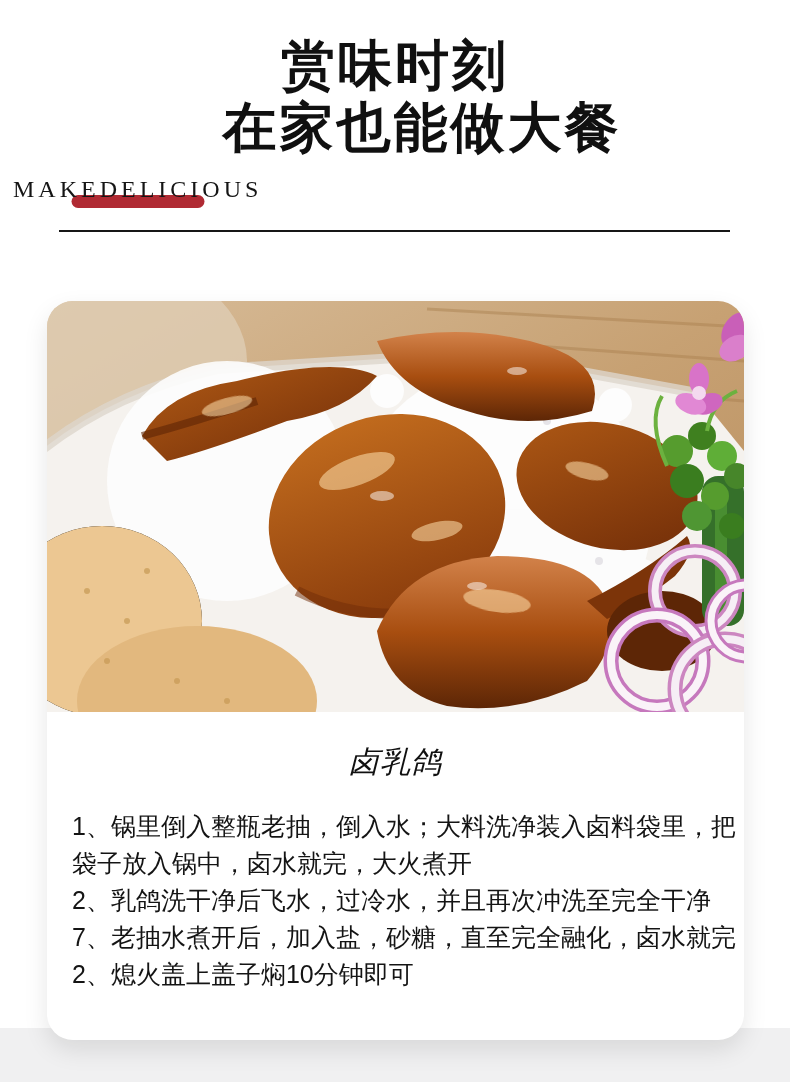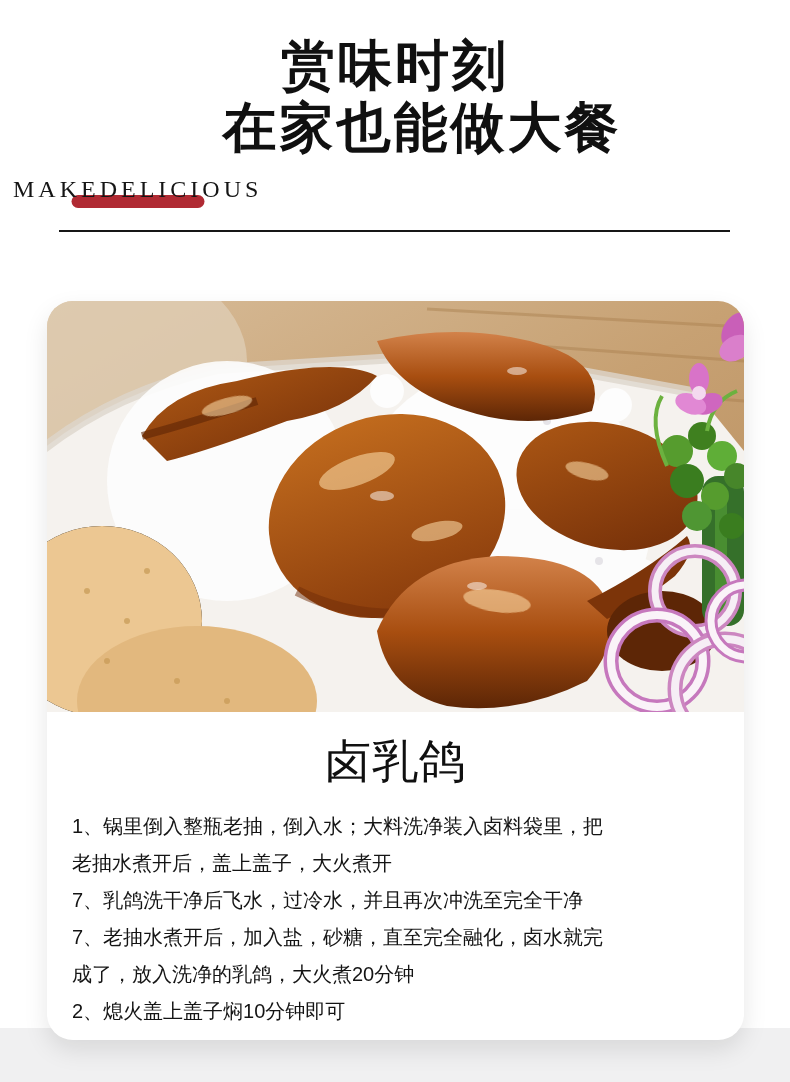--- a/index.html
+++ b/index.html
@@ -45,26 +45,27 @@
     box-shadow:0 10px 24px rgba(0,0,0,0.10);
   }
   .photo{
     width:697px;height:411px;border-radius:26px 26px 0 0;
     overflow:hidden;position:relative;
   }
   .photo svg{display:block;width:100%;height:100%;}
   .dish-title{
     margin:26px 0 0 0;width:100%;text-align:center;
     font-family:"Liberation Serif","DejaVu Serif",serif;
-    font-weight:400;font-size:46px;line-height:48px;color:#101010;
+    font-weight:400;font-size:30px;line-height:48px;color:#101010;
     letter-spacing:1px;
+    font-style:italic;
   }
   .steps{
     margin-top:22px;padding-left:25px;padding-right:10px;
-    font-size:20px;line-height:37px;color:#141414;
+    font-size:25px;line-height:37px;color:#141414;
   }
   .step-line{white-space:nowrap;}
 </style>
 </head>
 <body>
 
 <div class="footer-strip"></div>
 
 <div class="header">
   <div class="title-cn title-line1">赏味时刻</div>
@@ -228,19 +229,18 @@
         <circle cx="700" cy="320" r="36" stroke="#c678bd" stroke-width="13"></circle>
         <circle cx="700" cy="320" r="36" stroke="#faf3f8" stroke-width="7"></circle>
       </g>
     </svg>
   </div>
 
   <div class="dish-title">卤乳鸽</div>
 
   <div class="steps">
     <div class="step-line">1、锅里倒入整瓶老抽，倒入水；大料洗净装入卤料袋里，把</div>
-    <div class="step-line">老抽水煮开后，盖上盖子，大火煮开</div>
-    <div class="step-line">7、乳鸽洗干净后飞水，过冷水，并且再次冲洗至完全干净</div>
+    <div class="step-line">袋子放入锅中，卤水就完，大火煮开</div>
+    <div class="step-line">2、乳鸽洗干净后飞水，过冷水，并且再次冲洗至完全干净</div>
     <div class="step-line">7、老抽水煮开后，加入盐，砂糖，直至完全融化，卤水就完</div>
-    <div class="step-line">成了，放入洗净的乳鸽，大火煮20分钟</div>
     <div class="step-line">2、熄火盖上盖子焖10分钟即可</div>
   </div>
 </div>
 
 </body></html>

